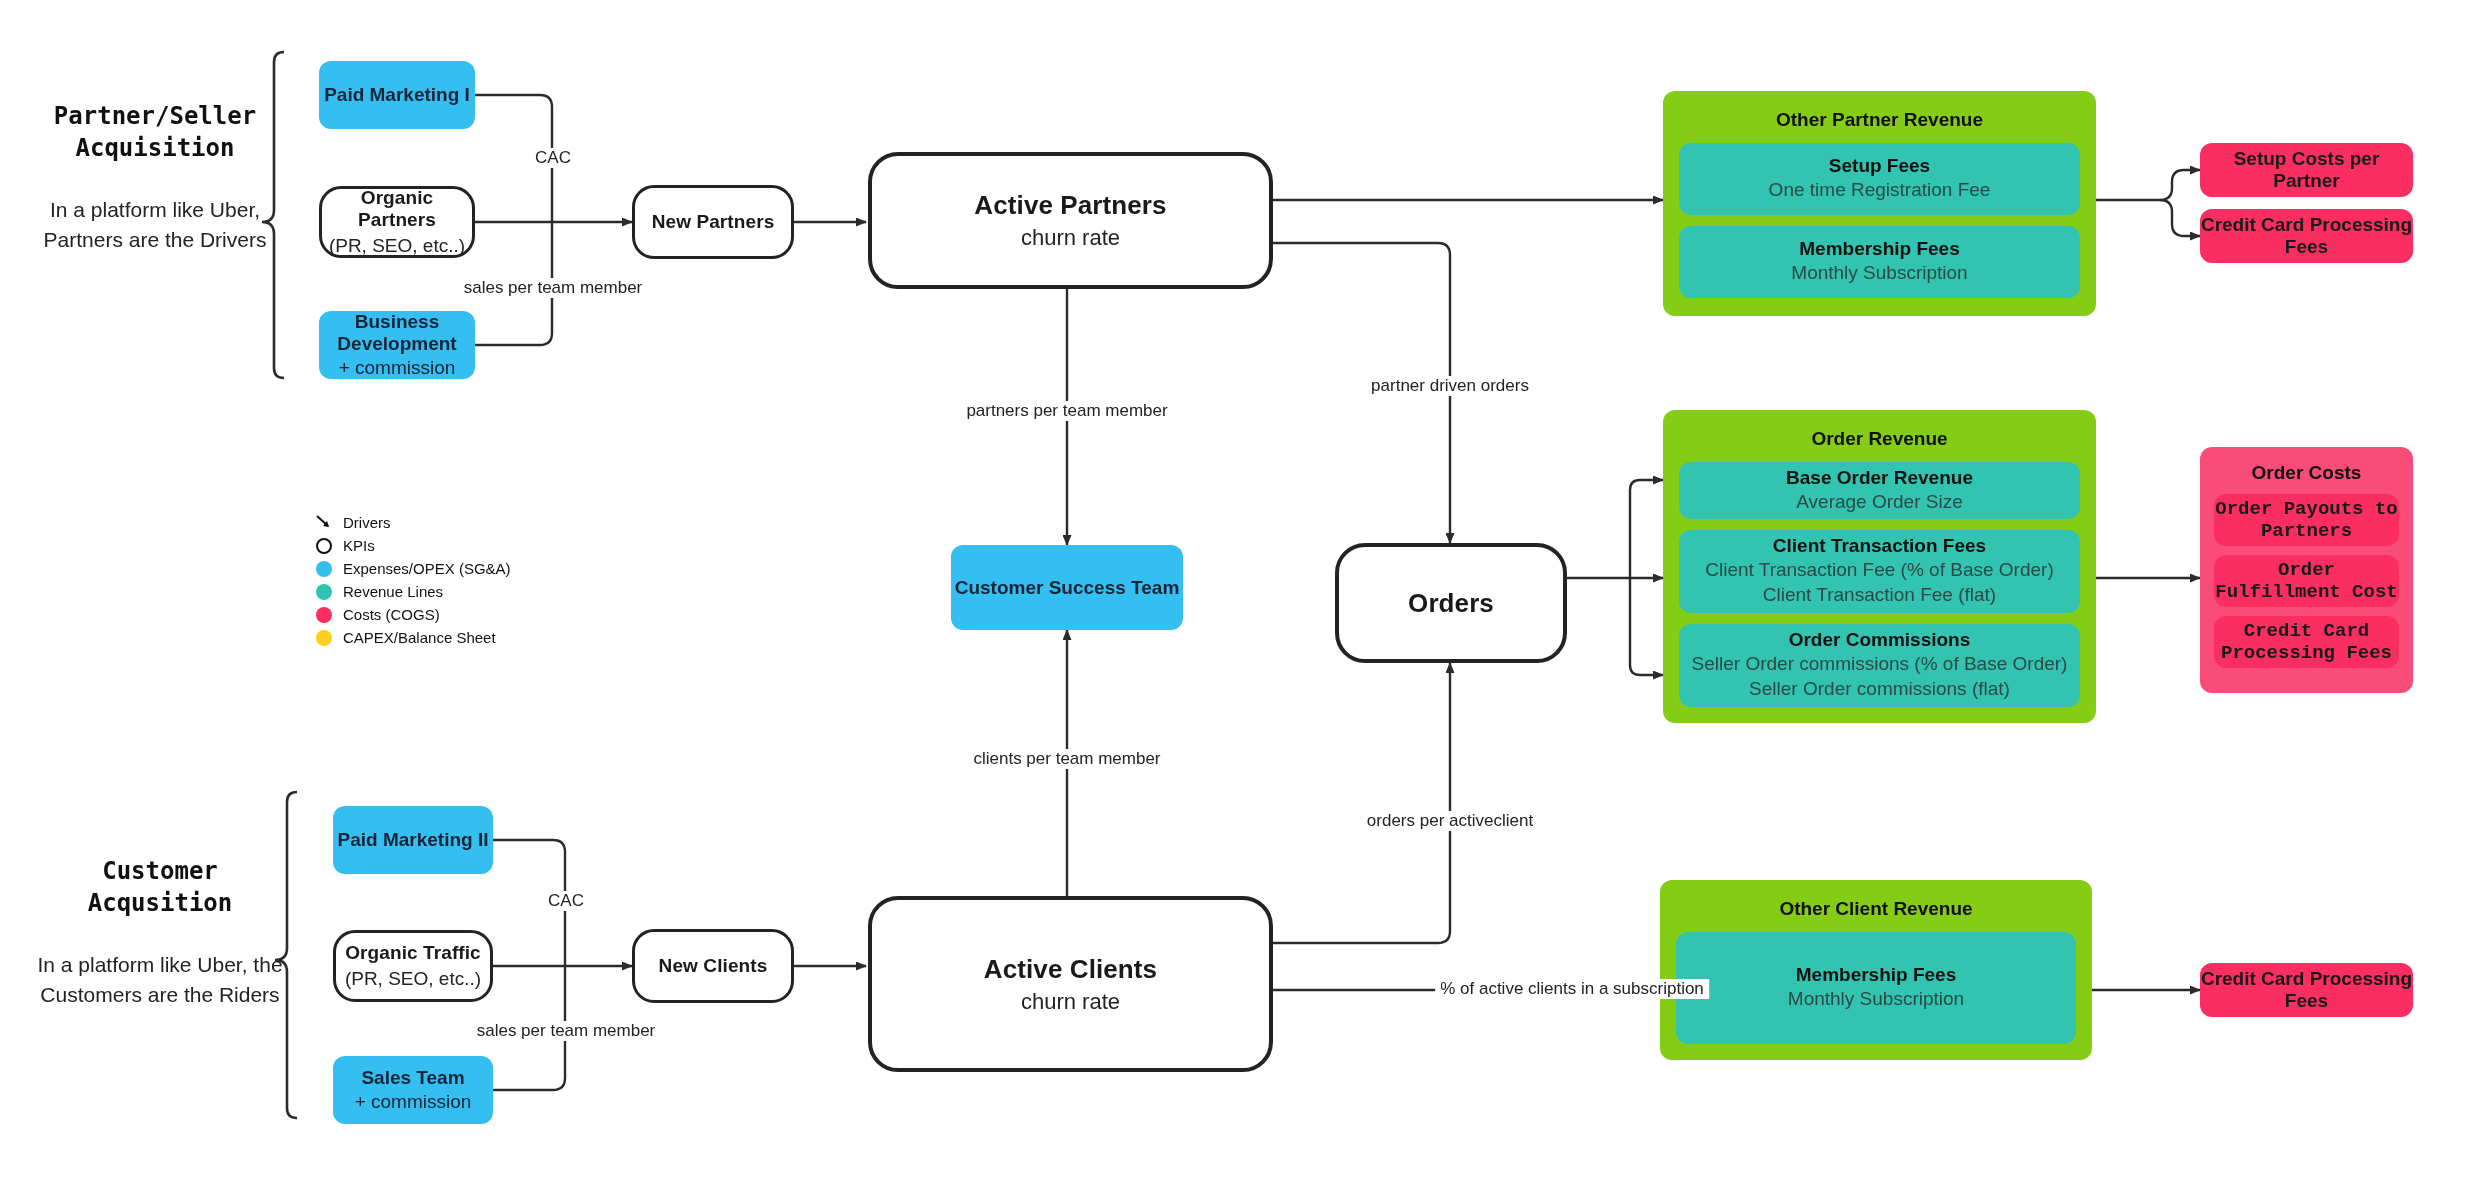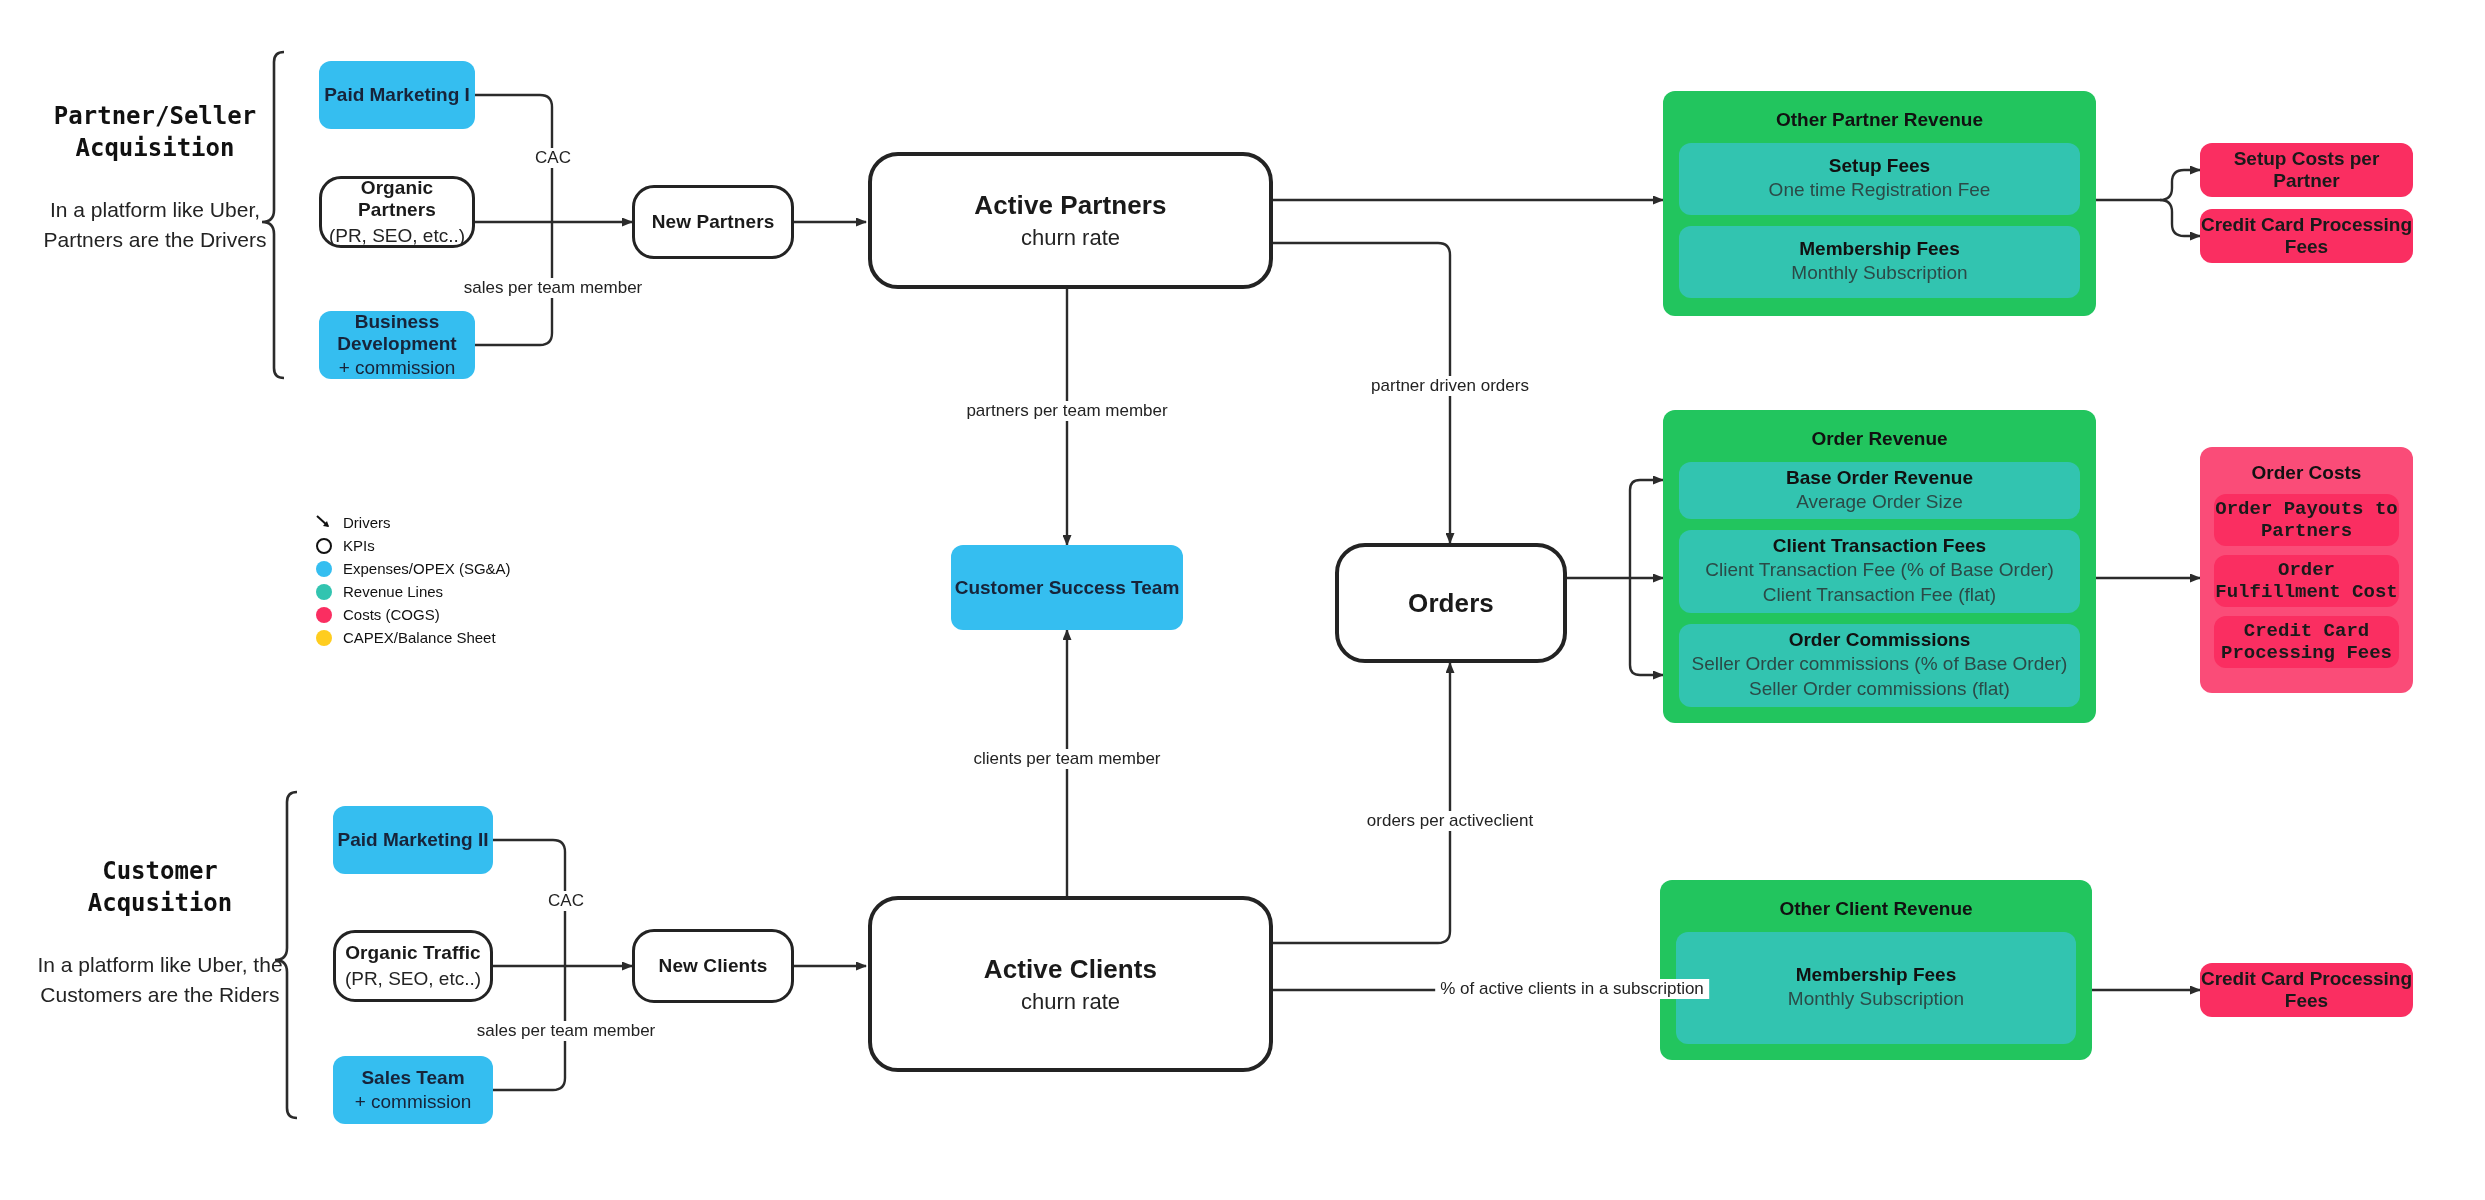--- a/index.html
+++ b/index.html
@@ -18,21 +18,21 @@
   .kpi.big .t{font-size:26px;}
   .kpi .s{font-size:22px;font-weight:400;margin-top:4px;color:#232323;}
   .kpi.small .t{font-size:19px;}
 
   
   .opex{background:#35BEF0;border-radius:12px;}
   .opex .t{font-weight:bold;font-size:19px;color:#17243a;}
   .opex .s{font-size:19px;color:#17243a;font-weight:400;margin-top:2px;}
 
   
-  .revgrp{background:#22c55e;border-radius:12px;align-items:stretch;justify-content:flex-start;padding:14px 16px 16px;}
+  .revgrp{background:#84cc16;border-radius:12px;align-items:stretch;justify-content:flex-start;padding:14px 16px 16px;}
   .revgrp > .gt{font-weight:bold;font-size:19px;text-align:center;margin:4px 0 12px;color:#111;}
   .revitem{background:#32C4B0;border-radius:12px;display:flex;flex-direction:column;
            align-items:center;justify-content:center;text-align:center;margin-bottom:11px;}
   .revitem:last-child{margin-bottom:0;}
   .revitem .t{font-weight:bold;font-size:19px;color:#111;}
   .revitem .s{font-size:19px;color:#2b4a47;font-weight:400;line-height:1.35;}
 
   
   .costgrp{background:#FA4C78;border-radius:12px;align-items:stretch;justify-content:flex-start;padding:12px 14px 14px;}
   .costgrp > .gt{font-weight:bold;font-size:19px;text-align:center;margin:3px 0 10px;color:#111;}
@@ -166,21 +166,21 @@
     <div class="lrow">
       <span class="lswatch" style="background:#FFCD1F"></span>
       <span class="ltext">CAPEX/Balance Sheet</span>
     </div>
   </div>
 
   <div class="node opex" style="left:319px;top:61px;width:156px;height:68px;">
     <div class="t">Paid Marketing I</div>
   </div>
 
-  <div class="node kpi small" style="left:319px;top:176px;width:156px;height:72px;">
+  <div class="node kpi small" style="left:319px;top:186px;width:156px;height:72px;">
     <div class="t">Organic Partners</div>
     <div class="s" style="font-size:19px">(PR, SEO, etc..)</div>
   </div>
 
   <div class="node opex" style="left:319px;top:311px;width:156px;height:68px;">
     <div class="t">Business Development</div>
     <div class="s">+ commission</div>
   </div>
 
   <div class="node kpi small" style="left:632px;top:185px;width:162px;height:74px;">

